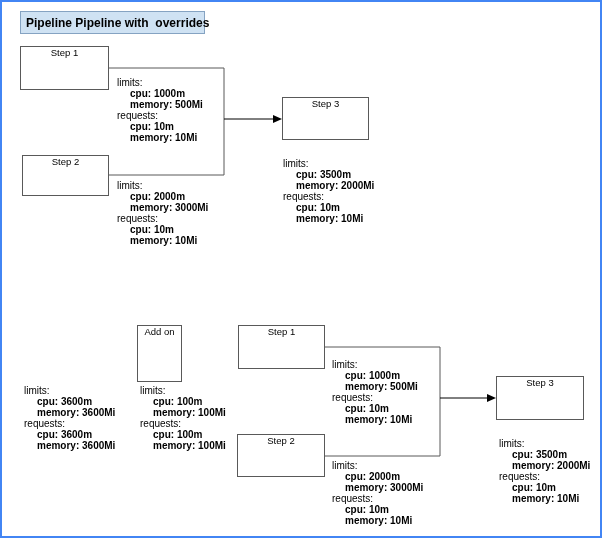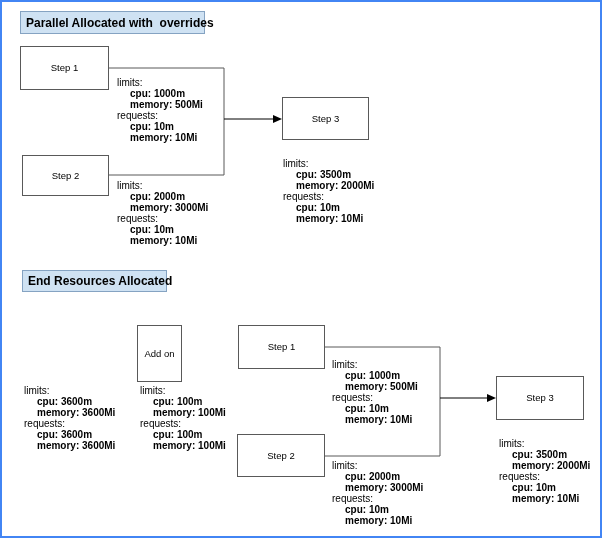--- a/index.html
+++ b/index.html
@@ -35,21 +35,20 @@
     white-space: pre;
   }
   #title-top    { left: 18px; top: 9px;   width: 185px; height: 23px; }
   #title-bottom { left: 20px; top: 268px; width: 145px; height: 22px; }
 
   .node {
     position: absolute;
     background: #ffffff;
     border: 1px solid var(--box-border, #595959);
     display: flex;
-    align-items: center;
     justify-content: center;
     font-size: 9.5px;
   }
   .node .node-label { text-align: center; line-height: 12px; }
 
   #node-top-step1    { left: 18px;  top: 44px;  width: 89px; height: 44px; }
   #node-top-step2    { left: 20px;  top: 153px; width: 87px; height: 41px; }
   #node-top-step3    { left: 280px; top: 95px;  width: 87px; height: 43px; }
   #node-bottom-lite  { left: 20px;  top: 325px; width: 44px; height: 42px; }
   #node-bottom-addon { left: 135px; top: 323px; width: 45px; height: 57px; }
@@ -83,22 +82,21 @@
 
     <path d="M107 66 H222 V173 H107" fill="none" stroke="#595959" stroke-width="1"></path>
     <line x1="222" y1="117" x2="273" y2="117" stroke="#000000" stroke-width="1"></line>
     <polygon points="280,117 271,113 271,121" fill="#000000"></polygon>
 
     <path d="M323 345 H438 V454 H323" fill="none" stroke="#595959" stroke-width="1"></path>
     <line x1="438" y1="396" x2="487" y2="396" stroke="#000000" stroke-width="1"></line>
     <polygon points="494,396 485,392 485,400" fill="#000000"></polygon>
   </svg>
 
-  <div class="section-title" id="title-top">Parallel Allocated with  overrides</div>
-  <div class="section-title" id="title-bottom">End Resources Allocated</div>
+  <div class="section-title" id="title-top">Pipeline Pipeline with  overrides</div>
 
   <div class="node" id="node-top-step1">
     <span class="node-label">Step 1</span>
   </div>
   <div class="node" id="node-top-step2">
     <span class="node-label">Step 2</span>
   </div>
   <div class="node" id="node-top-step3">
     <span class="node-label">Step 3</span>
   </div>

